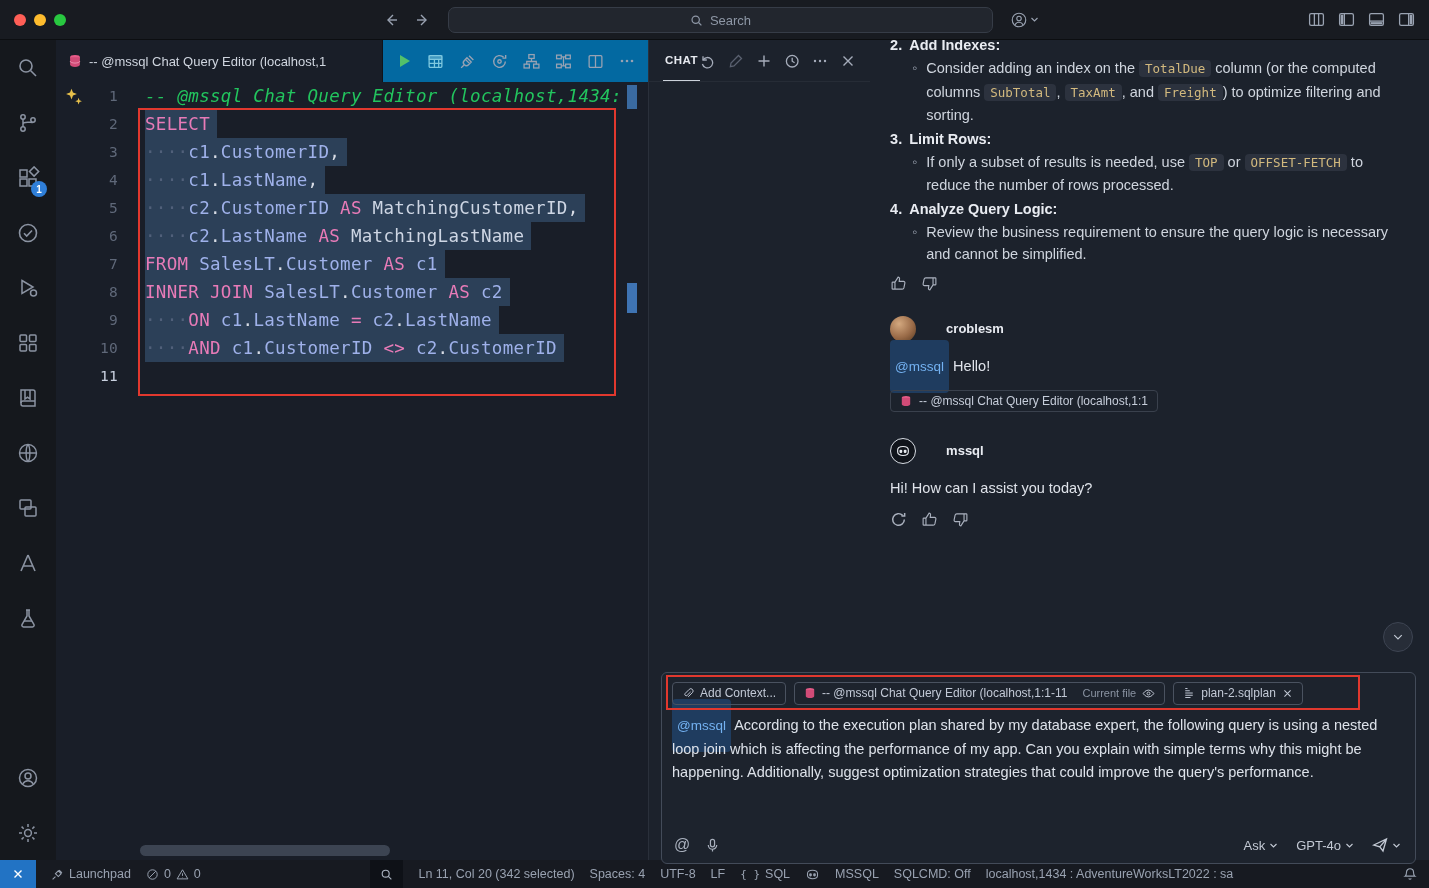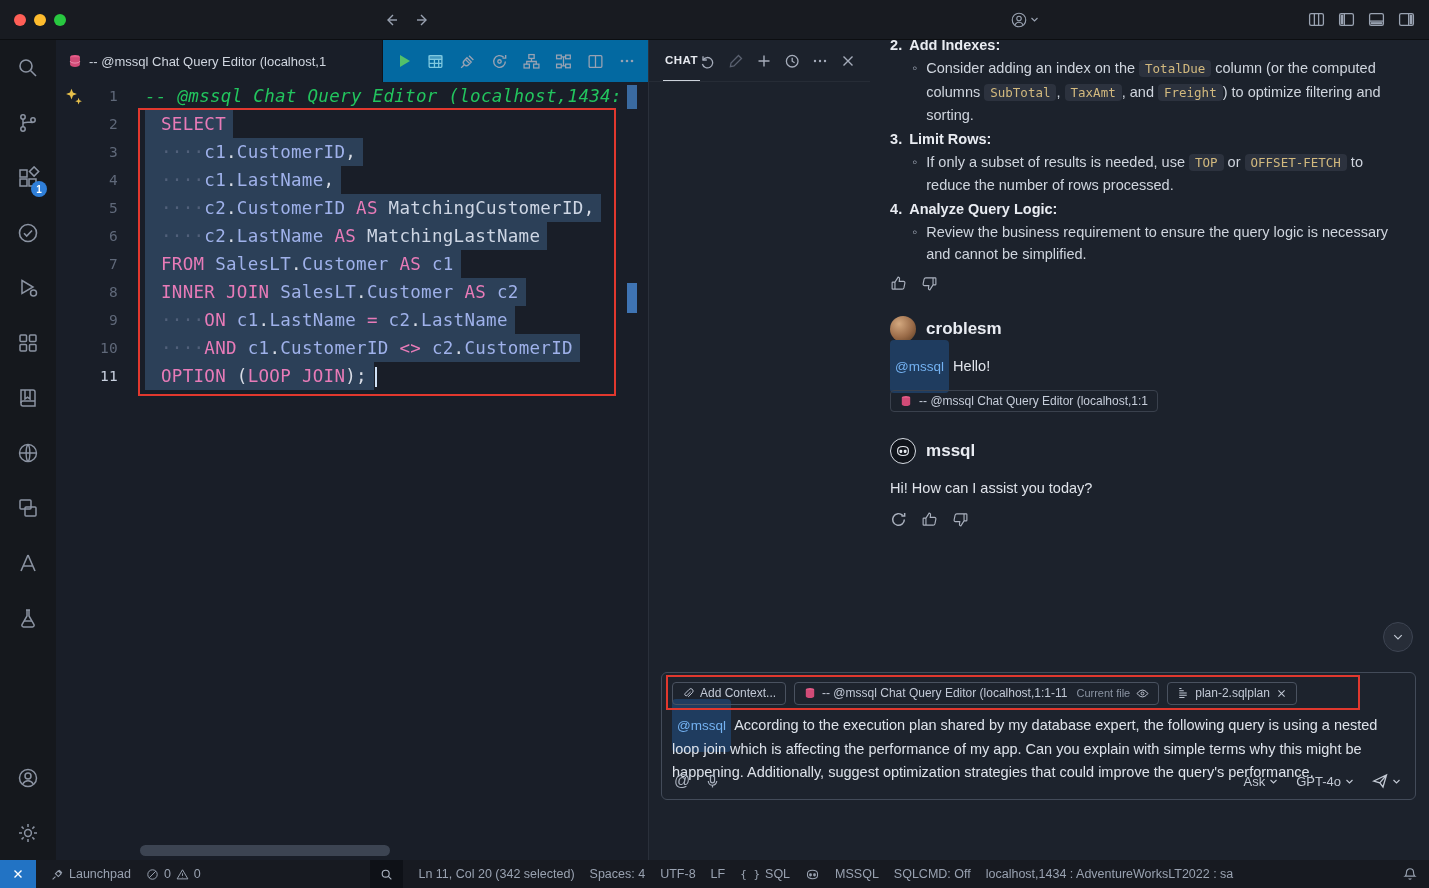--- a/index.html
+++ b/index.html
@@ -34,21 +34,21 @@
   .editor-col { width:592px; flex:none; display:flex; flex-direction:column; background:#191e28; position:relative; }
   .tabbar { height:42px; background:#0369a1; display:flex; align-items:stretch; flex:none; }
   .tab { width:330px; background:#191e28; display:flex; align-items:center; gap:7px; padding:0 12px; font-size:13px; color:#cfd5df; border-right:1px solid #10131a; white-space:nowrap; overflow:hidden; }
   .editor-toolbar { display:flex; align-items:center; gap:15px; padding:0 13px; color:#98a2b3; }
   .code-area { position:relative; flex:1; font-family:"DejaVu Sans Mono", monospace; font-size:17.5px; letter-spacing:0.3px; }
   .code-line { display:flex; height:28px; line-height:28px; white-space:pre; }
   .gutter { width:62px; text-align:right; color:#5f6879; font-size:14.5px; flex:none; }
   .gutter.active { color:#c9d1e0; }
   .line-body { margin-left:27px; }
   .line-inner { display:inline-block; height:28px; }
-  .line-inner.selected { background:#2c4058; padding-right:7px;padding-left:16px; }
+  .line-inner.selected { background:#2c4058; padding-right:7px; }
   .tk-c { color:#22c55e; font-style:italic; }
   .tk-k { color:#e87bb8; }
   .tk-o { color:#e87bb8; }
   .tk-i { color:#9fb1ea;margin-top:8px; }
   .tk-p { color:#d9dde6; }
   .tk-a { color:#ced6e4; }
   .tk-w { color:#51607a; }
   .cursor { display:inline-block; width:2px; height:20px; background:#cfe0f4; vertical-align:middle; margin-left:1px; }
   .red-box-code { position:absolute; left:82px; top:26px; width:478px; height:288px; border:2px solid #e1382e; pointer-events:none; }
   .ruler-mark-a { position:absolute; right:11px; top:3px; width:10px; height:24px; background:#3a6aa0; }
@@ -67,34 +67,34 @@
   .cl-bullet { display:flex; gap:9px; padding-left:22px; font-size:14.5px; color:#cfd5de; line-height:22.5px; margin-top:1px; }
   .cl-bullet .marker { color:#98a0ae; }
   .cl-item { margin-bottom:1px; }
   .code-chip { font-family:"DejaVu Sans Mono", monospace; font-size:12.5px; background:#2c323e; color:#d2b97e; padding:1px 6px; border-radius:4px; white-space:nowrap; }
   .feedback-row { display:flex; gap:14px; margin-top:9px; color:#aab1be; }
   .user-block { margin-top:24px; }
   .msg-head { display:flex; align-items:center; gap:10px; }
   .avatar { width:26px; height:26px; border-radius:50%; flex:none; }
   .user-avatar { background:radial-gradient(circle at 35% 30%, #d3a87f 0%, #9a6b48 55%, #54371f 100%); }
   .mssql-avatar { border:1.5px solid #d7dce3; background:#10141b; display:flex; align-items:center; justify-content:center; }
-  .msg-author { font-weight:700; font-size:17px; color:#e9ecf2; }
+  .msg-author { font-weight:700; font-size:13px; color:#e9ecf2;margin-left:20px; }
   .msg-text { margin-top:13px; font-size:14.5px; color:#dfe3ea; line-height:23px; }
   .mention { background:#1f3c5f; color:#74b2f2; border-radius:4px; padding:19px 5px; font-size:13.5px; }
   .attach-chip { margin-top:12px; display:inline-flex; align-items:center; gap:7px; border:1px solid #3a414d; border-radius:4px; padding:3px 9px; font-size:12px; color:#c6cdda; }
   .assistant-block { margin-top:26px; }
   .assist-actions { display:flex; gap:14px; margin-top:11px; color:#aab1be; }
   .scroll-down-btn { position:absolute; right:16px; top:582px; width:30px; height:30px; border-radius:50%; background:#272d38; border:1px solid #3d4452; display:flex; align-items:center; justify-content:center; color:#c2c9d4; }
 
   
-  .chat-input { position:absolute; left:12px; right:13px; top:632px; height:128px; border:1px solid #434b59; border-radius:6px; background:#1d232d; padding:8px 10px; }
+  .chat-input { position:absolute; left:12px; right:13px; top:632px; height:192px; border:1px solid #434b59; border-radius:6px; background:#1d232d; padding:8px 10px; }
   .ctx-row { display:flex; gap:8px; align-items:center; position:relative; height:24px; }
   .red-box-ctx { position:absolute; left:-6px; top:-6px; width:694px; height:35px; border:2px solid #e1382e; pointer-events:none; }
   .ctx-pill { display:inline-flex; align-items:center; gap:6px; border:1px solid #4a5260; border-radius:4px; height:23px; padding:0 9px; font-size:12px; color:#c2c9d6; white-space:nowrap; }
-  .ctx-pill .suffix { font-size:11px; color:#8a93a2; margin-left:3px; }
+  .ctx-pill .suffix { font-size:11px; color:#8a93a2; margin-left:9px; }
   .input-msg { margin-top:9px; font-size:14.5px; line-height:23.5px; color:#dde2ea; }
   .input-controls { position:absolute; left:12px; right:14px; bottom:9px; display:flex; align-items:center; color:#a9b0bd; }
   .ic-left { display:flex; align-items:center; gap:15px; }
   .ic-right { margin-left:auto; display:flex; align-items:center; gap:18px; font-size:13px; color:#c3c9d4; }
   .dd { display:flex; align-items:center; gap:4px; }
 
   
   .statusbar { height:28px; background:#171a21; display:flex; align-items:center; font-size:12.5px; color:#99a2b1; }
   .remote { width:36px; height:28px; background:#2273c4; color:#fff; display:flex; align-items:center; justify-content:center; flex:none; }
   .sb-item { display:flex; align-items:center; gap:5px; margin-left:15px; white-space:nowrap; }
@@ -116,20 +116,29 @@
           <path d="M10 3L5 8l5 5"></path>
           <path d="M5 8h9"></path>
         </svg>
       </span>
     <span>
         <svg width="16" height="16" viewBox="0 0 16 16" fill="none" stroke="currentColor" stroke-width="1.4">
           <path d="M6 3l5 5-5 5"></path>
           <path d="M11 8H2"></path>
         </svg>
       </span>
+  </div>
+  <div class="search-box">
+    <span>
+        <svg width="13" height="13" viewBox="0 0 16 16" fill="none" stroke="currentColor" stroke-width="1.5">
+          <circle cx="7" cy="7" r="4.5"></circle>
+          <path d="M10.5 10.5L14 14"></path>
+        </svg>
+      </span>
+    <span>Search</span>
   </div>
   <div class="account">
     <span>
         <svg width="18" height="18" viewBox="0 0 24 24" fill="none" stroke="currentColor" stroke-width="1.5">
           <circle cx="12" cy="12" r="9"></circle>
           <circle cx="12" cy="10" r="3"></circle>
           <path d="M6.5 18.5c1.3-2.5 3.2-3.5 5.5-3.5s4.2 1 5.5 3.5"></path>
         </svg>
       </span>
     <span>
@@ -342,21 +351,21 @@
           <div class="code-line"><span class="gutter">1</span><span class="line-body"><span class="line-inner"><span class="tk-c">-- @mssql Chat Query Editor (localhost,1434:</span></span></span></div>
           <div class="code-line"><span class="gutter">2</span><span class="line-body"><span class="line-inner selected"><span class="tk-k">SELECT</span></span></span></div>
           <div class="code-line"><span class="gutter">3</span><span class="line-body"><span class="line-inner selected"><span class="tk-w">····</span><span class="tk-i">c1</span><span class="tk-p">.</span><span class="tk-i">CustomerID</span><span class="tk-p">,</span></span></span></div>
           <div class="code-line"><span class="gutter">4</span><span class="line-body"><span class="line-inner selected"><span class="tk-w">····</span><span class="tk-i">c1</span><span class="tk-p">.</span><span class="tk-i">LastName</span><span class="tk-p">,</span></span></span></div>
           <div class="code-line"><span class="gutter">5</span><span class="line-body"><span class="line-inner selected"><span class="tk-w">····</span><span class="tk-i">c2</span><span class="tk-p">.</span><span class="tk-i">CustomerID</span><span class="tk-t"> </span><span class="tk-k">AS</span><span class="tk-t"> </span><span class="tk-a">MatchingCustomerID</span><span class="tk-p">,</span></span></span></div>
           <div class="code-line"><span class="gutter">6</span><span class="line-body"><span class="line-inner selected"><span class="tk-w">····</span><span class="tk-i">c2</span><span class="tk-p">.</span><span class="tk-i">LastName</span><span class="tk-t"> </span><span class="tk-k">AS</span><span class="tk-t"> </span><span class="tk-a">MatchingLastName</span></span></span></div>
           <div class="code-line"><span class="gutter">7</span><span class="line-body"><span class="line-inner selected"><span class="tk-k">FROM</span><span class="tk-t"> </span><span class="tk-i">SalesLT</span><span class="tk-p">.</span><span class="tk-i">Customer</span><span class="tk-t"> </span><span class="tk-k">AS</span><span class="tk-t"> </span><span class="tk-i">c1</span></span></span></div>
           <div class="code-line"><span class="gutter">8</span><span class="line-body"><span class="line-inner selected"><span class="tk-k">INNER JOIN</span><span class="tk-t"> </span><span class="tk-i">SalesLT</span><span class="tk-p">.</span><span class="tk-i">Customer</span><span class="tk-t"> </span><span class="tk-k">AS</span><span class="tk-t"> </span><span class="tk-i">c2</span></span></span></div>
           <div class="code-line"><span class="gutter">9</span><span class="line-body"><span class="line-inner selected"><span class="tk-w">····</span><span class="tk-k">ON</span><span class="tk-t"> </span><span class="tk-i">c1</span><span class="tk-p">.</span><span class="tk-i">LastName</span><span class="tk-t"> </span><span class="tk-o">=</span><span class="tk-t"> </span><span class="tk-i">c2</span><span class="tk-p">.</span><span class="tk-i">LastName</span></span></span></div>
           <div class="code-line"><span class="gutter">10</span><span class="line-body"><span class="line-inner selected"><span class="tk-w">····</span><span class="tk-k">AND</span><span class="tk-t"> </span><span class="tk-i">c1</span><span class="tk-p">.</span><span class="tk-i">CustomerID</span><span class="tk-t"> </span><span class="tk-o">&lt;&gt;</span><span class="tk-t"> </span><span class="tk-i">c2</span><span class="tk-p">.</span><span class="tk-i">CustomerID</span></span></span></div>
-          <div class="code-line"><span class="gutter active">11</span><span class="line-body"><span class="line-inner selected"><span class="tk-k">OPTION</span><span class="tk-t"> </span><span class="tk-p">(</span><span class="tk-k">LOOP JOIN</span><span class="tk-p">);</span></span><span class="cursor"></span></span></div>
+          <div class="code-line"><span class="gutter active">11</span></div>
         </div>
       <div class="red-box-code"></div>
       <div class="ruler-mark-a"></div>
       <div class="ruler-mark-b"></div>
       <div class="hscroll"></div>
     </div>
   </div>
 
   <div class="chat-col">
     <div class="chat-header">

